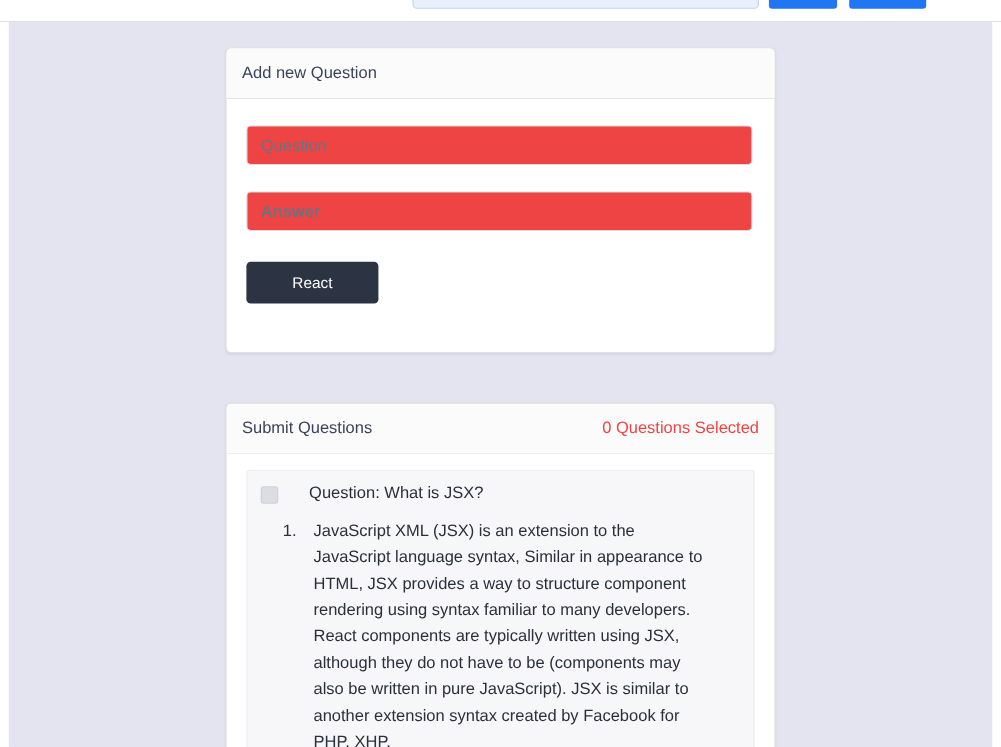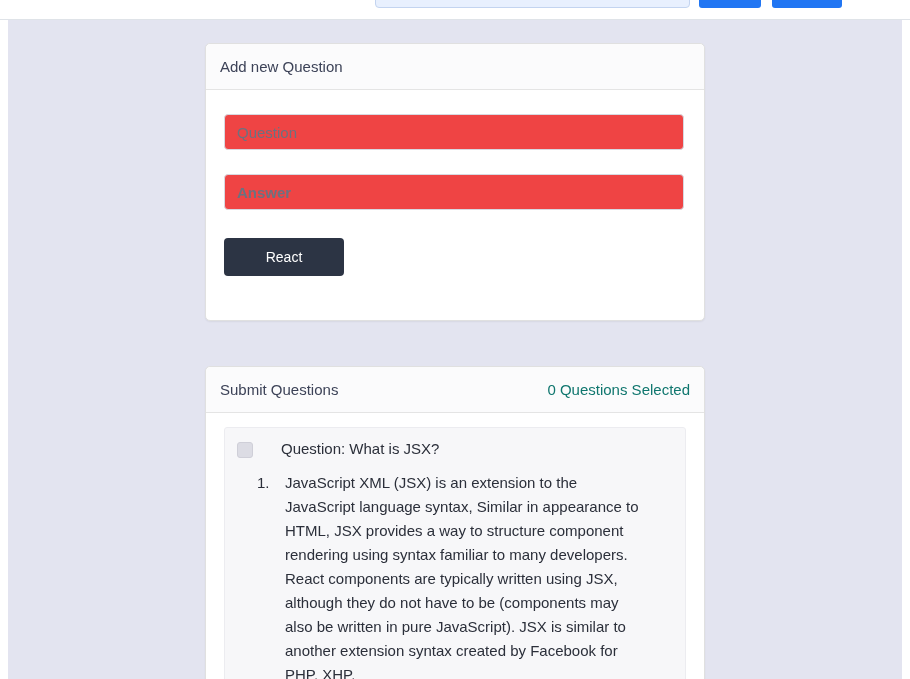--- a/index.html
+++ b/index.html
@@ -92,21 +92,21 @@
     border-bottom: 1px solid #e4e4e4;
     background: #fbfbfc;
     border-radius: 5px 5px 0 0;
   }
   .card-header-title {
     font-size: 15px;
     color: #3c4257;
   }
   .card-header-right {
     font-size: 15px;
-    color: #0f766e;
+    color: #ef4444;
   }
   .card-body {
     padding: 18px;
   }
   .field {
     display: block;
     width: 460px;
     height: 36px;
     margin: 6px 0 0 0;
     padding: 0 12px;

